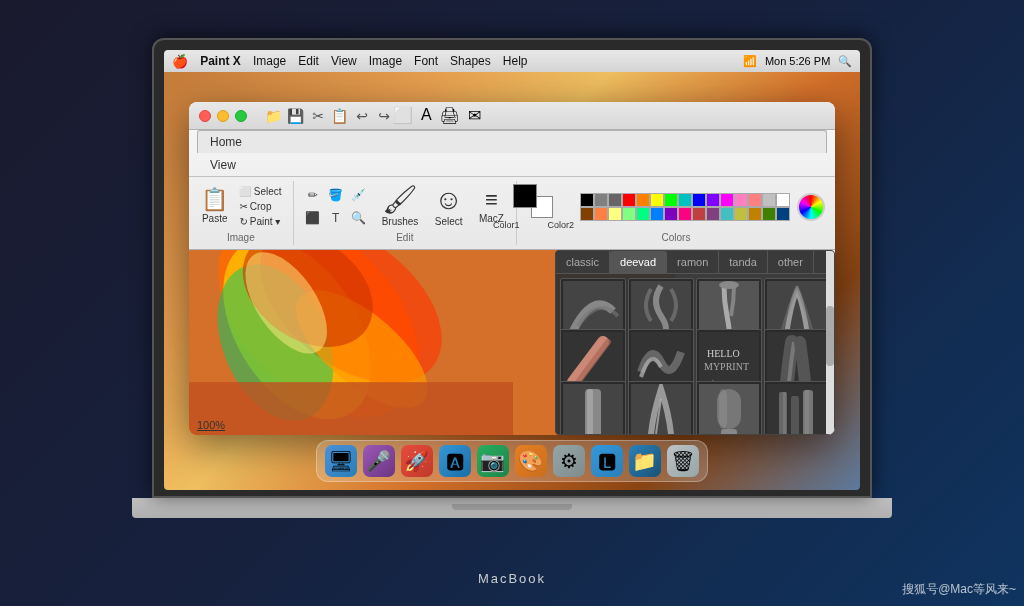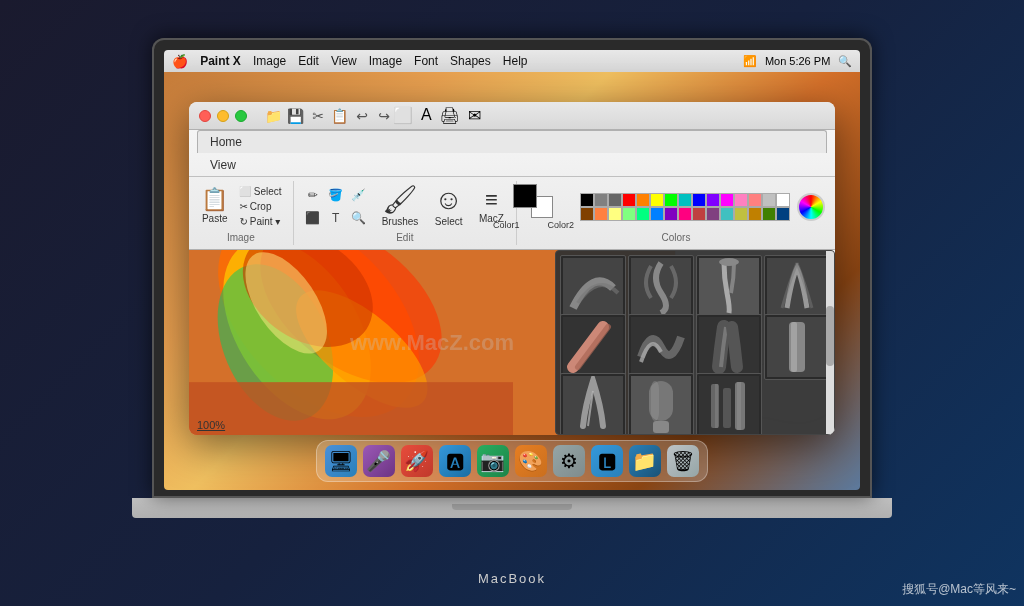--- a/index.html
+++ b/index.html
@@ -655,27 +655,33 @@
                   <ellipse cx="80" cy="140" rx="50" ry="120" fill="#00cc66" opacity="0.5" transform="rotate(-10,80,140)"></ellipse>
                   <ellipse cx="160" cy="150" rx="40" ry="100" fill="#ff9900" opacity="0.7" transform="rotate(-30,160,150)"></ellipse>
                   <ellipse cx="110" cy="60" rx="55" ry="90" fill="#cc3300" opacity="0.6" transform="rotate(-20,110,60)"></ellipse>
 
                   <ellipse cx="90" cy="80" rx="30" ry="80" fill="#ffee88" opacity="0.5" transform="rotate(-18,90,80)"></ellipse>
 
                   <rect x="0" y="200" width="300" height="80" fill="#c05020" opacity="0.8"></rect>
                 </svg>
               </div>
 
-              <div class="watermark">www.MacZ.com</div>
 
               <div class="canvas-zoom">100%</div>
             </div>
 
             <div class="brush-picker">
 
+              <div class="brush-picker-tabs">
+                <div class="brush-tab">classic</div>
+                <div class="brush-tab active">deevad</div>
+                <div class="brush-tab">ramon</div>
+                <div class="brush-tab">tanda</div>
+                <div class="brush-tab">other</div>
+              </div>
 
               <div class="brush-grid">
 
                 <div class="brush-cell">
                   <svg width="60" height="60" viewBox="0 0 60 60">
                       <rect width="60" height="60" fill="#444"></rect>
                       <path d="M10 50 Q30 10 50 30" stroke="#999" stroke-width="8" fill="none" opacity="0.8"></path>
                       <path d="M15 45 Q35 15 55 35" stroke="#777" stroke-width="4" fill="none" opacity="0.6"></path>
                     </svg>
                 </div>
@@ -709,20 +715,28 @@
                       <rect width="60" height="60" fill="#333"></rect>
                       <path d="M10 50 Q25 30 40 10" stroke="#c87" stroke-width="12" fill="none" stroke-linecap="round"></path>
                       <path d="M15 50 Q30 30 45 10" stroke="#a65" stroke-width="6" fill="none" stroke-linecap="round" opacity="0.7"></path>
                     </svg>
                 </div>
                 <div class="brush-cell">
                   <svg width="60" height="60" viewBox="0 0 60 60">
                       <rect width="60" height="60" fill="#333"></rect>
                       <path d="M10 40 Q20 10 30 30 Q40 50 50 20" stroke="#888" stroke-width="8" fill="none" opacity="0.6"></path>
                       <path d="M10 45 Q20 15 30 35" stroke="#aaa" stroke-width="4" fill="none" opacity="0.8"></path>
+                    </svg>
+                </div>
+                <div class="brush-cell">
+                  <svg width="60" height="60" viewBox="0 0 60 60">
+                      <rect width="60" height="60" fill="#333"></rect>
+                      <text x="8" y="25" fill="#ccc" font-size="10" font-family="serif">HELLO</text>
+                      <text x="5" y="38" fill="#aaa" font-size="10" font-family="cursive">MYPRINT</text>
+                      <text x="10" y="55" fill="#888" font-size="9" font-family="serif">✤ ✦ ✧</text>
                     </svg>
                 </div>
                 <div class="brush-cell">
                   <svg width="60" height="60" viewBox="0 0 60 60">
                       <rect width="60" height="60" fill="#333"></rect>
                       <path d="M20 50 Q22 30 25 10" stroke="#555" stroke-width="14" fill="none" stroke-linecap="round"></path>
                       <path d="M22 50 Q24 30 27 10" stroke="#888" stroke-width="4" fill="none" opacity="0.7"></path>
                       <path d="M38 50 Q36 30 33 10" stroke="#555" stroke-width="12" fill="none" stroke-linecap="round"></path>
                     </svg>
                 </div>

